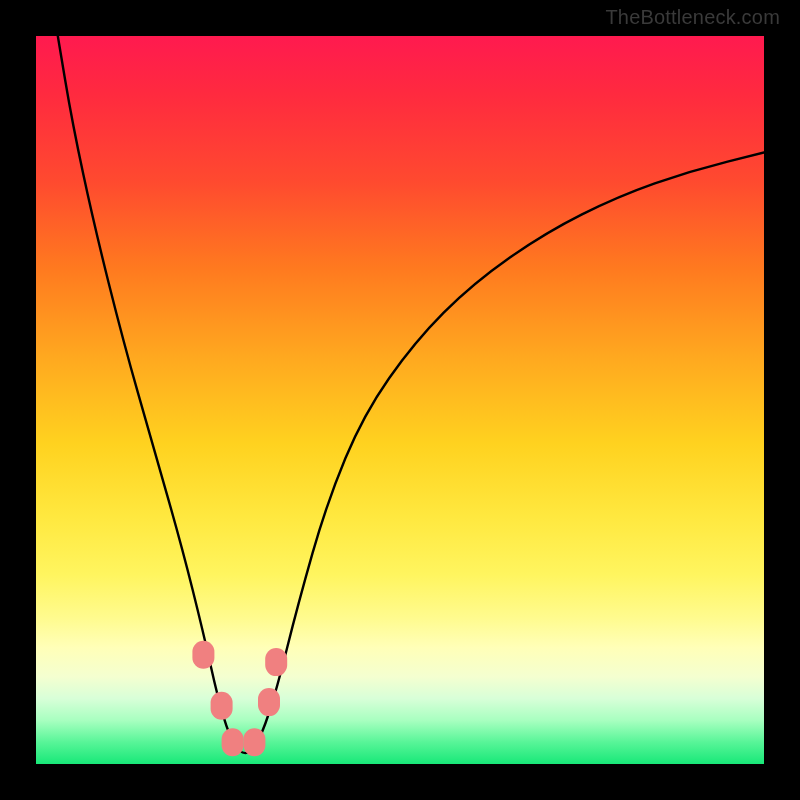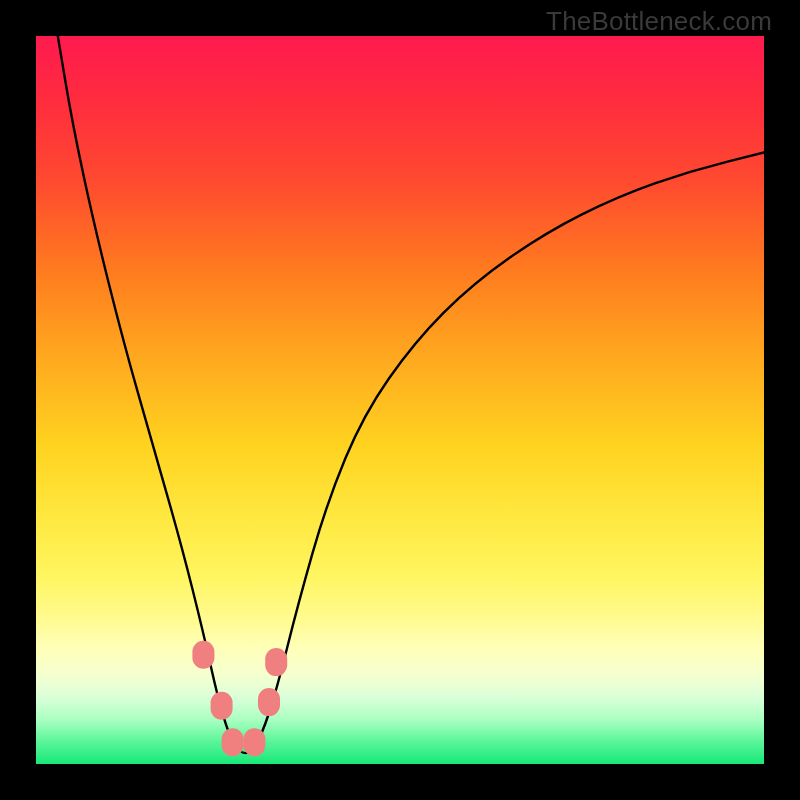--- a/index.html
+++ b/index.html
@@ -40,23 +40,23 @@
       #f4ffd0 88%,
       #d8ffd8 91%,
       #a8ffc0 94%,
       #58f598 97%,
       #18e878 100%
     );
   }
   .watermark {
     position: absolute;
     top: 6px;
-    right: 28px;
+    right: 20px;
     color: #3a3a3a;
-    font-size: 26px;
+    font-size: 20px;
     font-weight: 500;
     letter-spacing: 0.2px;
   }
   svg.curve {
     position: absolute;
     left: 0;
     top: 0;
     width: 728px;
     height: 728px;
   }

